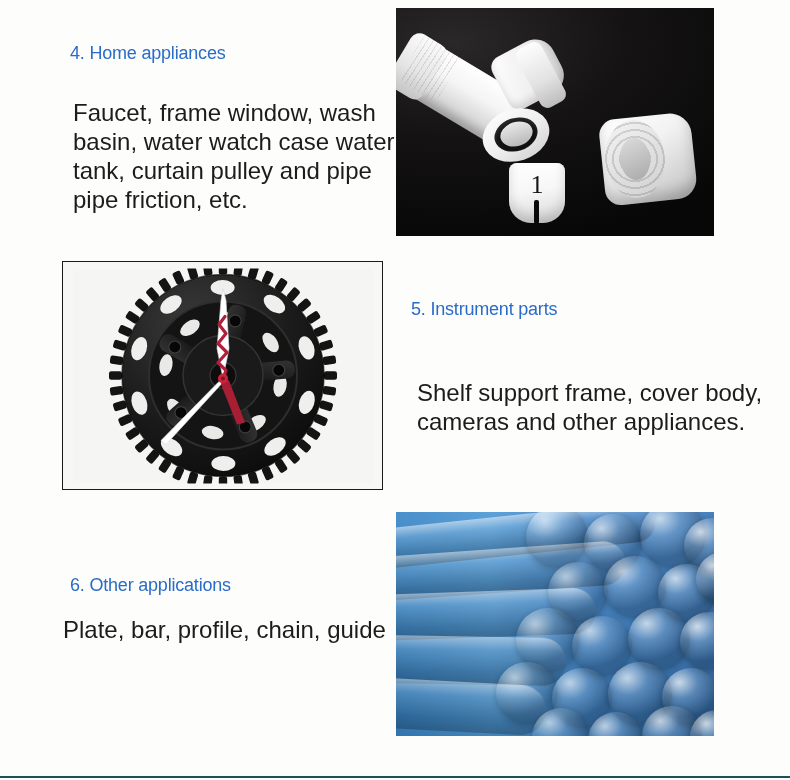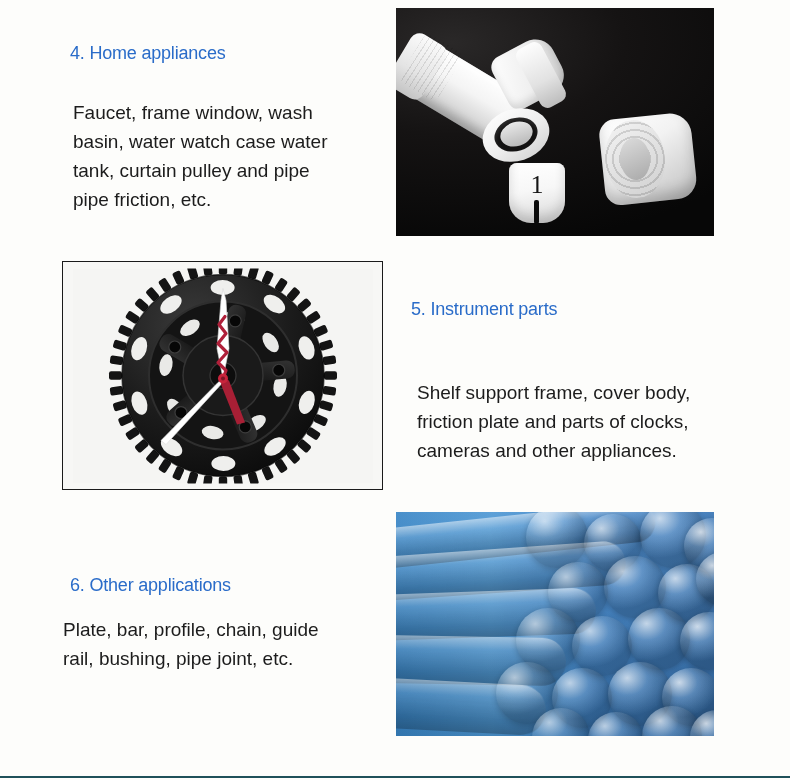--- a/index.html
+++ b/index.html
@@ -21,21 +21,21 @@
     position: absolute;
     color: #2a6cc9;
     font-size: 18px;
     font-weight: 400;
     letter-spacing: -0.2px;
     white-space: nowrap;
   }
   .body-text {
     position: absolute;
     color: #1c1c1c;
-    font-size: 19px;
+    font-size: 24px;
     line-height: 29px;
     font-weight: 400;
   }
   .body-text div { white-space: nowrap; }
 
   
   .figure { position: absolute; overflow: hidden; }
   .figure .inner { position: absolute; inset: 0; overflow: hidden; }
 
   
@@ -378,29 +378,27 @@
           <circle r="2" fill="#7e1526"></circle>
         </g>
       </svg>
     </div>
   </div>
 
   <div class="heading" style="left:411px; top:299px;">5. Instrument parts</div>
 
   <div class="body-text" style="left:417px; top:378px; width:310px;">
     <div>Shelf support frame, cover body,</div>
-    <div>friction plate and parts of clocks,</div>
     <div>cameras and other appliances.</div>
   </div>
 
   <div class="heading" style="left:70px; top:575px;">6. Other applications</div>
 
   <div class="body-text" style="left:63px; top:615px; width:300px;">
     <div>Plate, bar, profile, chain, guide</div>
-    <div>rail, bushing, pipe joint, etc.</div>
   </div>
 
   <div class="figure" id="fig-rods" style="left:396px; top:512px; width:318px; height:224px;">
     <div class="inner">
       <div id="rods-layer">
           <div class="rod-long" style="left: -40px; top: 4px; width: 300px; height: 40px; transform: rotate(-6deg); opacity: 0.95;"></div>
           <div class="rod-long" style="left: -60px; top: 38px; width: 290px; height: 44px; transform: rotate(-4deg); opacity: 0.9;"></div>
           <div class="rod-long" style="left: -70px; top: 80px; width: 270px; height: 46px; transform: rotate(-2deg); opacity: 0.85;"></div>
           <div class="rod-long" style="left: -80px; top: 124px; width: 250px; height: 48px; transform: rotate(1deg); opacity: 0.82;"></div>
           <div class="rod-long" style="left: -90px; top: 168px; width: 240px; height: 50px; transform: rotate(3deg); opacity: 0.8;"></div>

